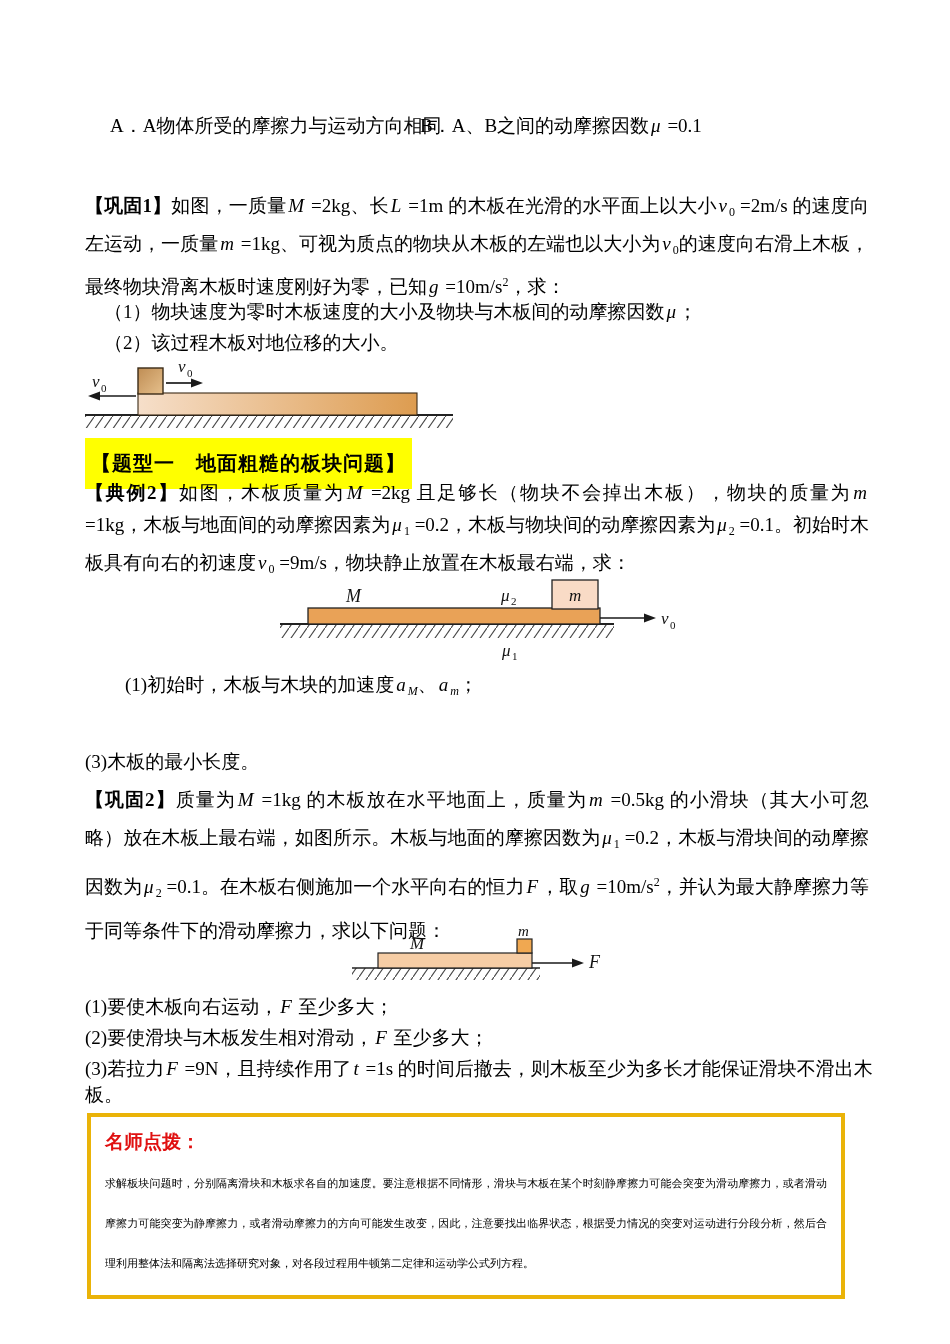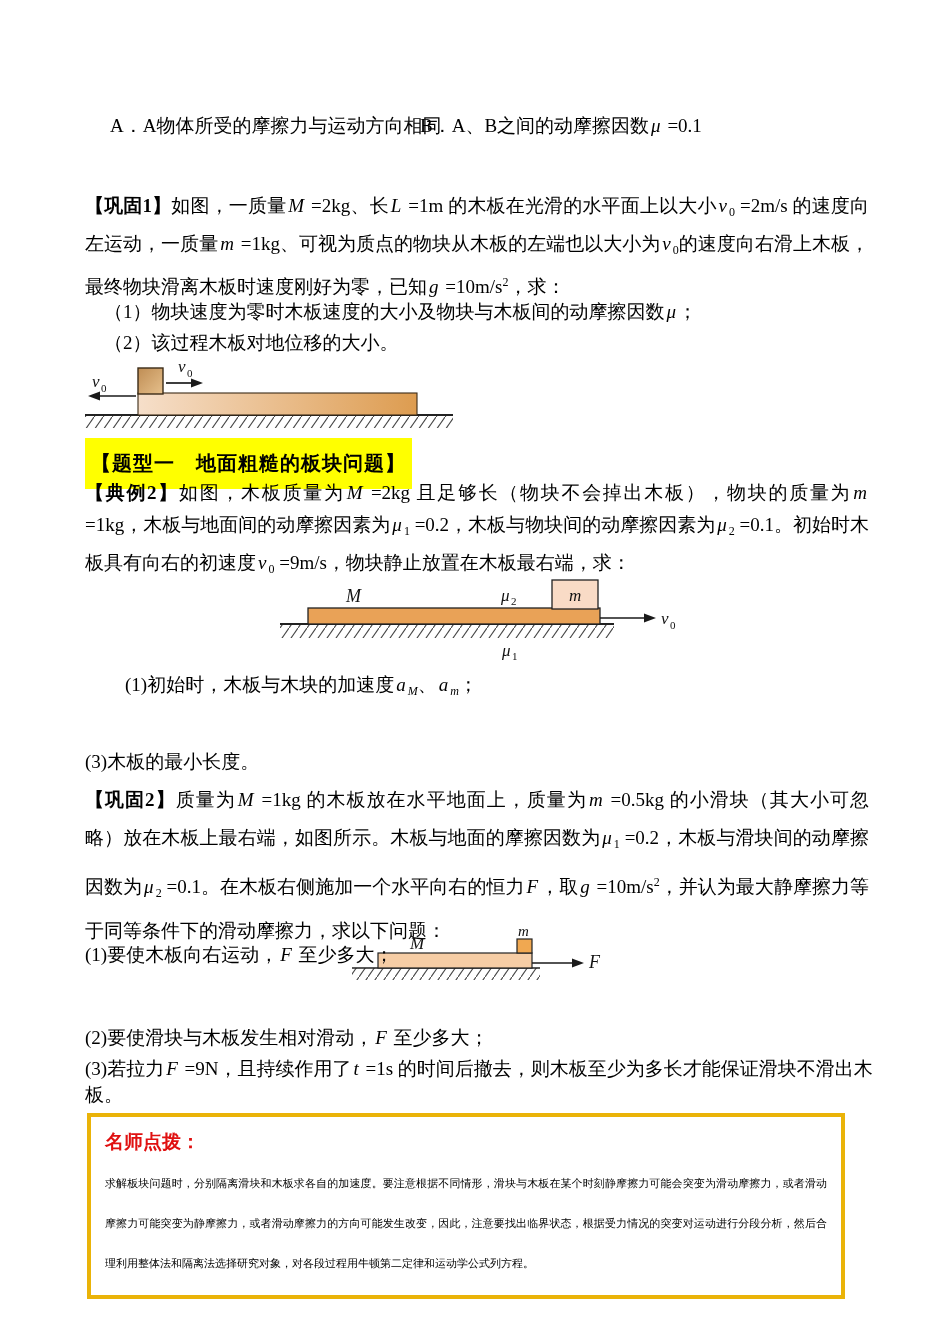--- a/index.html
+++ b/index.html
@@ -124,21 +124,21 @@
     <line x1="2" y1="43" x2="190" y2="43" class="groundln" style="stroke-width:1.6;"></line>
     <rect x="28" y="28" width="154" height="15" fill="#f6cda5" stroke="#222" stroke-width="1.2"></rect>
     <rect x="167" y="14" width="15" height="14" fill="#f0a851" stroke="#222" stroke-width="1.2"></rect>
     <text x="168" y="11" class="fl2">m</text>
     <text x="60" y="24" class="fl">M</text>
     <line x1="182" y1="38" x2="223" y2="38" class="arrowln"></line>
     <path d="M234,38 L222,33.6 L222,42.4 Z" class="arrowhd"></path>
     <text x="239" y="43" class="fl" style="font-size:18px;">F</text>
   </svg>
 
-  <div class="abs qline" style="top:942px;text-align:right;"><span class="sg-n">(1)要使木板向右运动，</span><span class="sg-i">F</span><span class="sg-n"> 至少多大；</span></div>
+  <div class="abs qline" style="top:994px;text-align:right;"><span class="sg-n">(1)要使木板向右运动，</span><span class="sg-i">F</span><span class="sg-n"> 至少多大；</span></div>
   <div class="abs qline" style="top:1025px;"><span class="sg-n">(2)要使滑块与木板发生相对滑动，</span><span class="sg-i">F</span><span class="sg-n"> 至少多大；</span></div>
   <div class="abs qline" style="top:1056px;white-space:normal;width:800px;"><span class="sg-n">(3)若拉力</span><span class="sg-i">F</span><span class="sg-n"> =9N，且持续作用了</span><span class="sg-i">t</span><span class="sg-n"> =1s 的时间后撤去，则木板至少为多长才能保证滑块不滑出木板。</span></div>
 
   <div class="abs tipsbox">
     <div class="tipstitle" style="color:#e01010;">名师点拨：</div>
     <div class="tipsbody">求解板块问题时，分别隔离滑块和木板求各自的加速度。要注意根据不同情形，滑块与木板在某个时刻静摩擦力可能会突变为滑动摩擦力，或者滑动摩擦力可能突变为静摩擦力，或者滑动摩擦力的方向可能发生改变，因此，注意要找出临界状态，根据受力情况的突变对运动进行分段分析，然后合理利用整体法和隔离法选择研究对象，对各段过程用牛顿第二定律和运动学公式列方程。</div>
   </div>
 
 </div>
 

